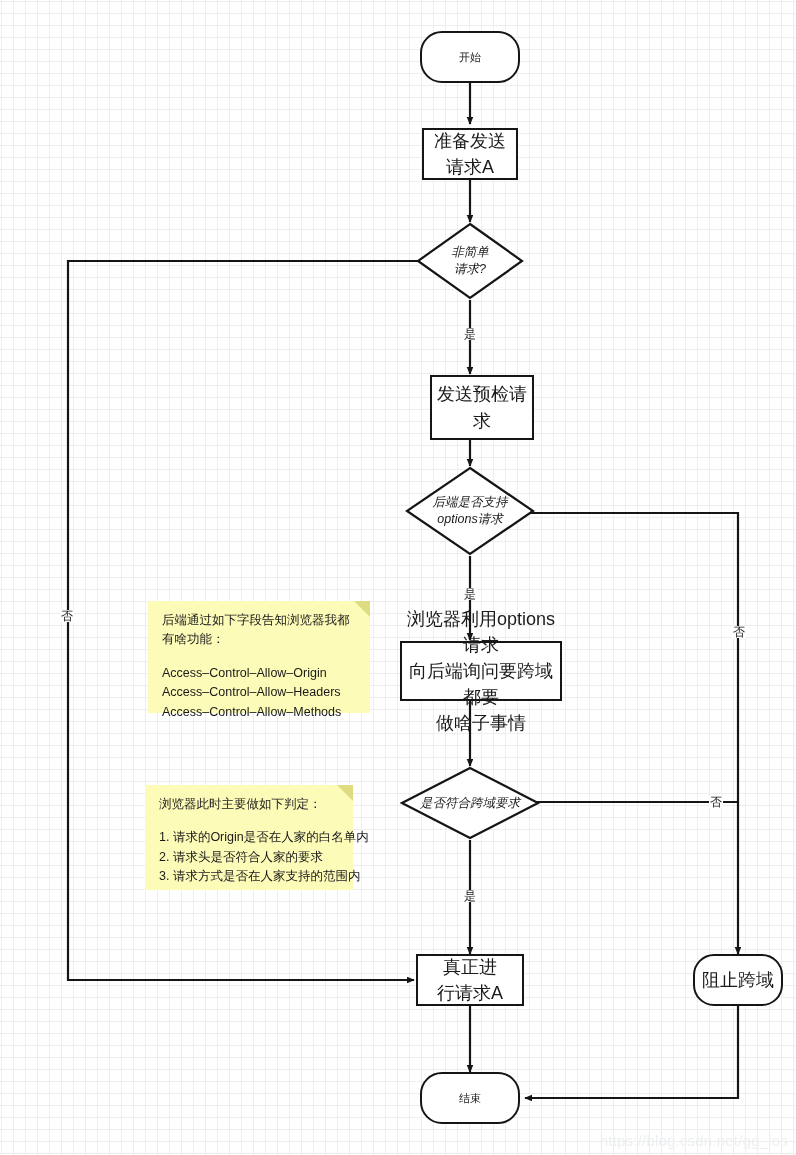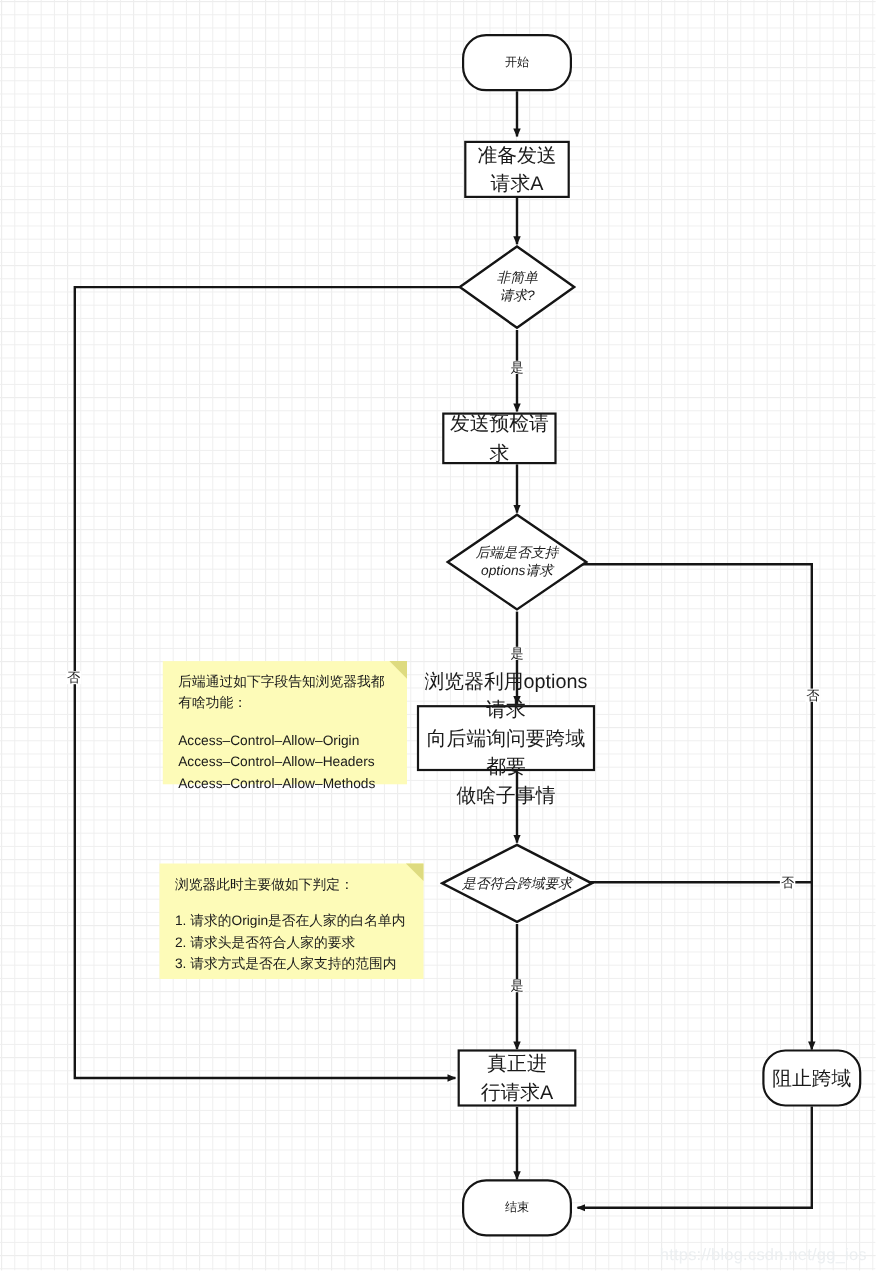--- a/index.html
+++ b/index.html
@@ -168,33 +168,33 @@
   </div>
 
   <div class="decision-wrap" style="left:416px; top:222px; width:108px; height:78px;">
     <svg class="diamond-shape" viewBox="0 0 108 78" preserveAspectRatio="none">
       <polygon points="54,2 106,39 54,76 2,39" fill="#ffffff" stroke="#151515" stroke-width="2.2"></polygon>
     </svg>
     <span class="dlabel multiline">非简单
 请求?</span>
   </div>
 
-  <div class="node process" style="left:402px; top:375px; width:104px; height:47px;">
+  <div class="node process" style="left:430px; top:375px; width:104px; height:65px;">
     <span class="multiline">发送预检请求</span>
   </div>
 
   <div class="decision-wrap" style="left:405px; top:466px; width:130px; height:90px;">
     <svg class="diamond-shape" viewBox="0 0 130 90" preserveAspectRatio="none">
       <polygon points="65,2 128,45 65,88 2,45" fill="#ffffff" stroke="#151515" stroke-width="2.2"></polygon>
     </svg>
     <span class="dlabel multiline">后端是否支持
 options请求</span>
   </div>
 
-  <div class="node process" style="left:379px; top:641px; width:162px; height:60px;">
+  <div class="node process" style="left:400px; top:641px; width:162px; height:60px;">
     <span class="multiline">浏览器利用options请求
 向后端询问要跨域都要
 做啥子事情</span>
   </div>
 
   <div class="decision-wrap" style="left:400px; top:766px; width:140px; height:74px;">
     <svg class="diamond-shape" viewBox="0 0 140 74" preserveAspectRatio="none">
       <polygon points="70,2 138,37 70,72 2,37" fill="#ffffff" stroke="#151515" stroke-width="2.2"></polygon>
     </svg>
     <span class="dlabel">是否符合跨域要求</span>
@@ -224,21 +224,21 @@
     <div class="note-fold"></div>
     <div class="note-title">后端通过如下字段告知浏览器我都
 有啥功能：</div>
     <div class="note-lines">
       <div>Access–Control–Allow–Origin</div>
       <div>Access–Control–Allow–Headers</div>
       <div>Access–Control–Allow–Methods</div>
     </div>
   </div>
 
-  <div class="note" style="left:145px; top:785px; width:240px; height:105px;">
+  <div class="note" style="left:145px; top:785px; width:208px; height:105px;">
     <div class="note-fold"></div>
     <div class="note-title">浏览器此时主要做如下判定：</div>
     <div class="note-lines">
       <div>1. 请求的Origin是否在人家的白名单内</div>
       <div>2. 请求头是否符合人家的要求</div>
       <div>3. 请求方式是否在人家支持的范围内</div>
     </div>
   </div>
 
   <div class="watermark">https://blog.csdn.net/gg_ios</div>

